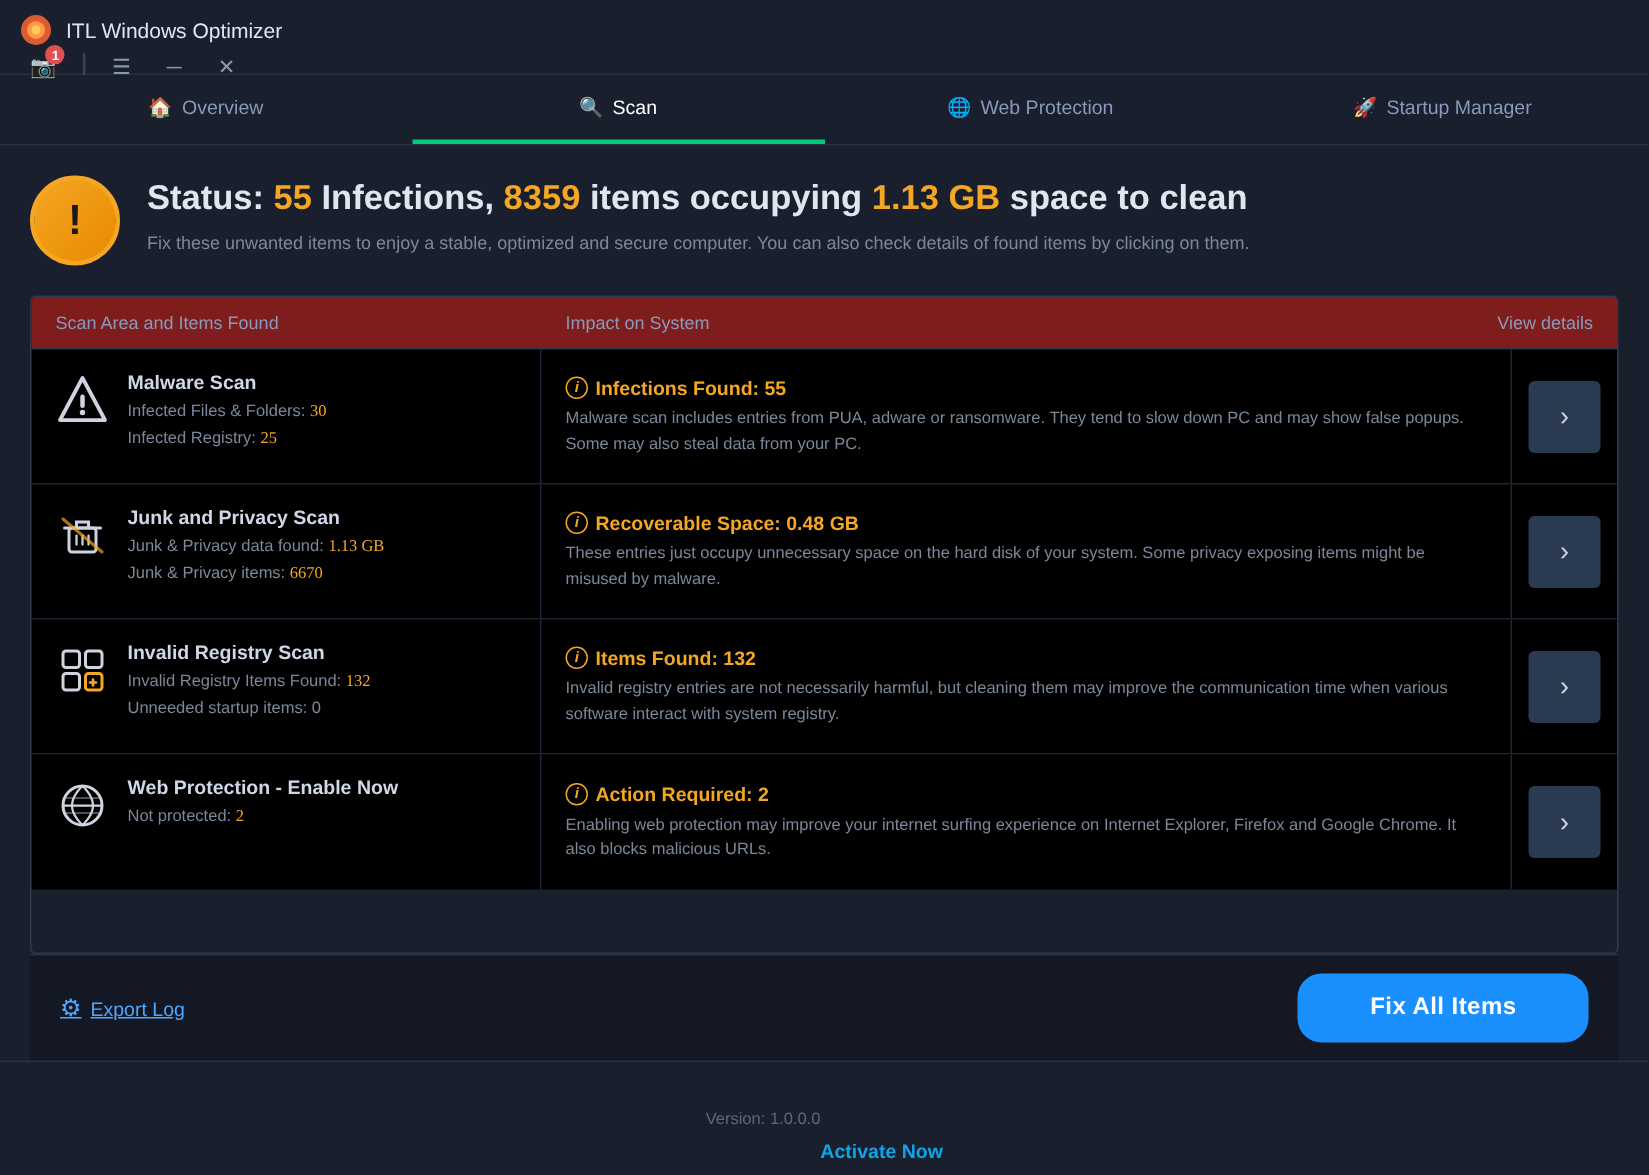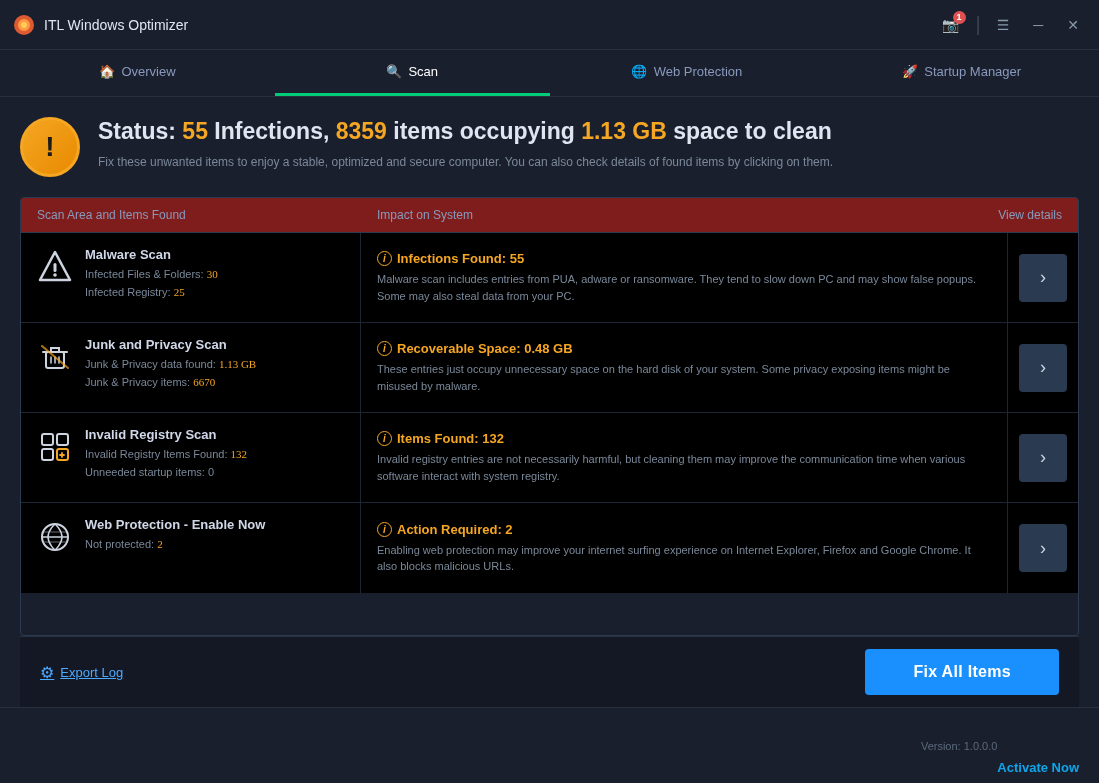--- a/index.html
+++ b/index.html
@@ -14,20 +14,21 @@
       flex-direction: column;
     }
 
     
     .title-bar {
       background: #1a1f2e;
       display: flex;
       padding: 8px 12px;
       height: 50px;
       border-bottom: 1px solid #2a3040;
+      flex-direction: column;
     }
     .title-bar-logo {
       display: flex;
       align-items: center;
       gap: 8px;
       flex: 1;
     }
     .logo-icon {
       width: 24px;
       height: 24px;
@@ -268,36 +269,36 @@
       color: #4da8ff;
       text-decoration: underline;
       cursor: pointer;
       font-size: 13px;
     }
     .export-icon { font-size: 16px; }
     .fix-all-btn {
       background: #1a90ff;
       color: #fff;
       border: none;
-      border-radius: 4px;
+      border-radius: 16px;
       padding: 14px 48px;
       font-size: 16px;
       font-weight: 600;
       cursor: pointer;
       letter-spacing: 0.3px;
       transition: background 0.2s;
     }
 
     
     .version-bar {
       background: #1a1f2e;
       padding: 8px 20px;
       display: flex;
       align-items: center;
-      justify-content: flex-end;
+      justify-content: center;
       border-top: 1px solid #2a3040;
     }
     .version-text {
       font-size: 11px;
       color: #5a6a7a;
     }
     .activate-now {
       color: #0ea5e9;
       font-size: 13px;
       font-weight: 700;

